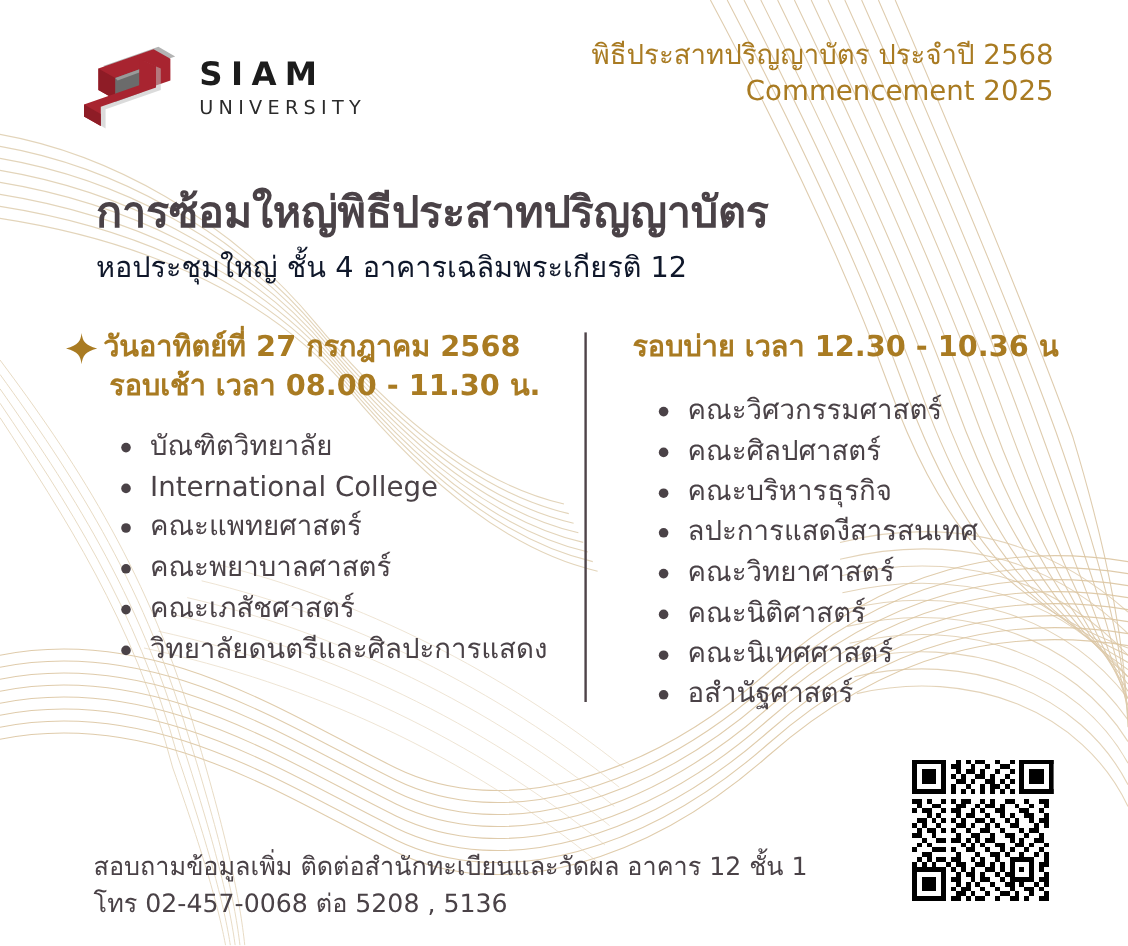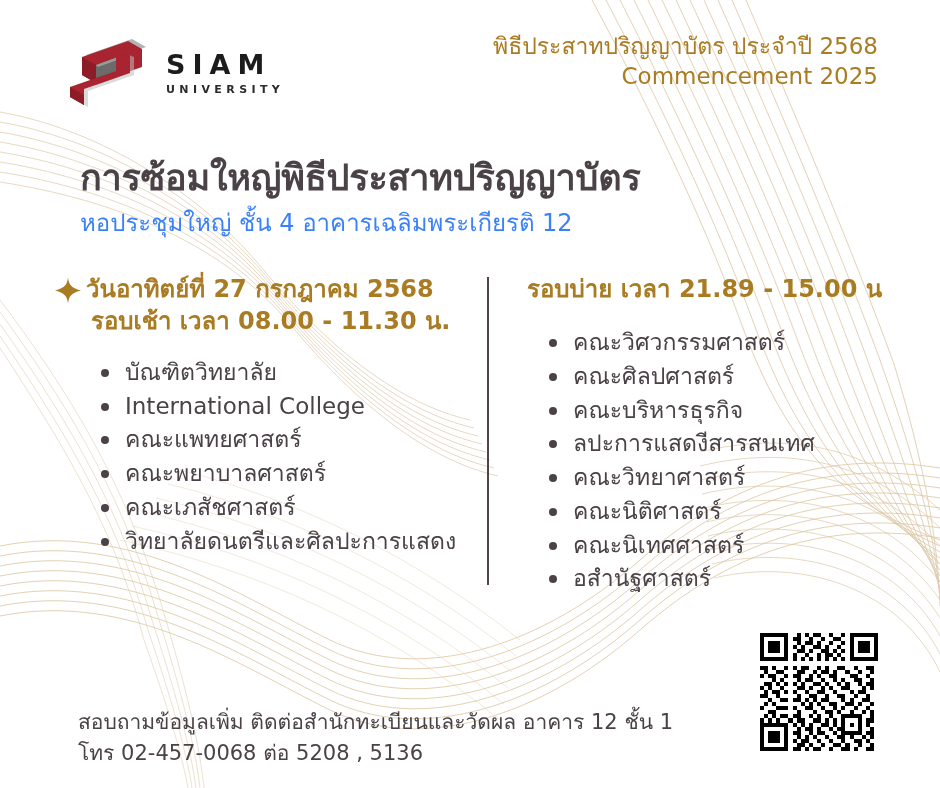--- a/index.html
+++ b/index.html
@@ -40,22 +40,22 @@
   }
   #logo-word .wm-siam {
     font-size:27px;
     font-weight:700;
     letter-spacing:7px;
     color:#1c1c1c;
     font-family:"DejaVu Sans","Liberation Sans",sans-serif;
   }
   #logo-word .wm-univ {
     margin-top:6px;
-    font-size:11px;
-    font-weight:700;
+    font-size:16px;
+    font-weight:400;
     letter-spacing:4.4px;
     color:#2b2b2b;
   }
   
   #header-right {
     position:absolute;
     right:62px; top:32px;
     text-align:right;
     z-index:3;
     color:#a97b22;
@@ -84,21 +84,21 @@
     font-weight:700;
     color:#4a4247;
     letter-spacing:-0.2px;
     line-height:1.22;
     white-space:nowrap;
   }
   #sub-title {
     margin-top:8px;
     font-size:24px;
     font-weight:400;
-    color:#3b82f6;
+    color:#0f172a;
     line-height:1.3;
     white-space:nowrap;
   }
   
   #column-divider {
     position:absolute;
     left:487px; top:277px;
     width:2px; height:308px;
     background:#4f4449;
     z-index:3;
@@ -296,21 +296,21 @@
       <li><span class="bullet"></span><span>คณะแพทยศาสตร์</span></li>
       <li><span class="bullet"></span><span>คณะพยาบาลศาสตร์</span></li>
       <li><span class="bullet"></span><span>คณะเภสัชศาสตร์</span></li>
       <li><span class="bullet"></span><span>วิทยาลัยดนตรีและศิลปะการแสดง</span></li>
     </ul>
   </div>
 
   <div id="col-afternoon" class="session-col">
     <div class="session-head">
       <span class="session-head-lines">
-        <span class="hl1">รอบบ่าย เวลา  21.89 - 15.00 น</span>
+        <span class="hl1">รอบบ่าย เวลา  12.30 - 10.36 น</span>
       </span>
     </div>
     <ul class="fac-list">
       <li><span class="bullet"></span><span>คณะวิศวกรรมศาสตร์</span></li>
       <li><span class="bullet"></span><span>คณะศิลปศาสตร์</span></li>
       <li><span class="bullet"></span><span>คณะบริหารธุรกิจ</span></li>
       <li><span class="bullet"></span><span>ลปะการแสดงีสารสนเทศ</span></li>
       <li><span class="bullet"></span><span>คณะวิทยาศาสตร์</span></li>
       <li><span class="bullet"></span><span>คณะนิติศาสตร์</span></li>
       <li><span class="bullet"></span><span>คณะนิเทศศาสตร์</span></li>

